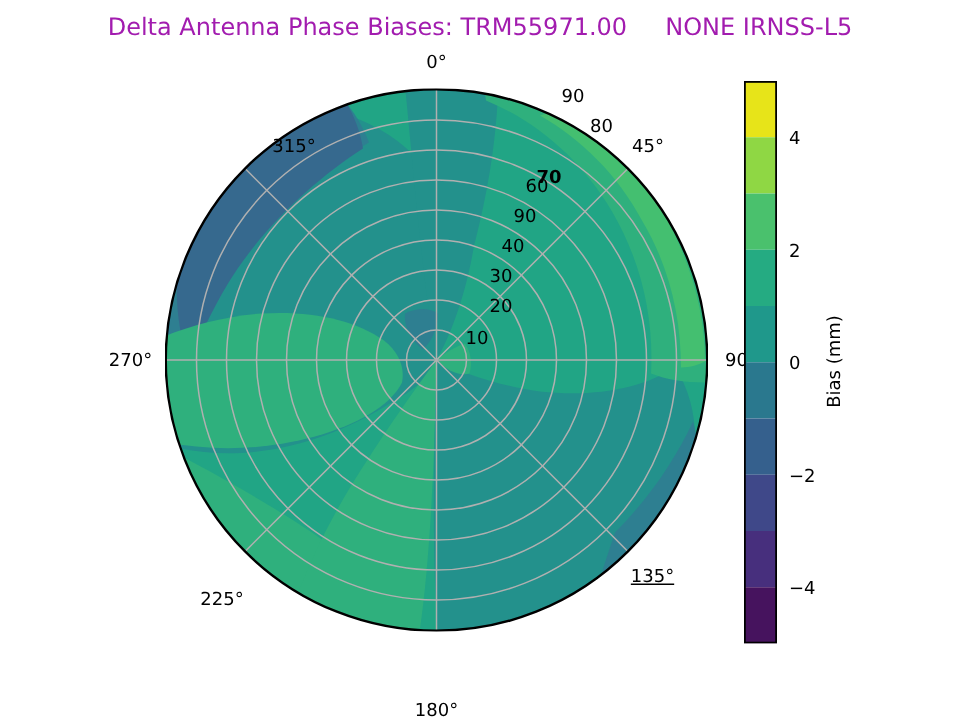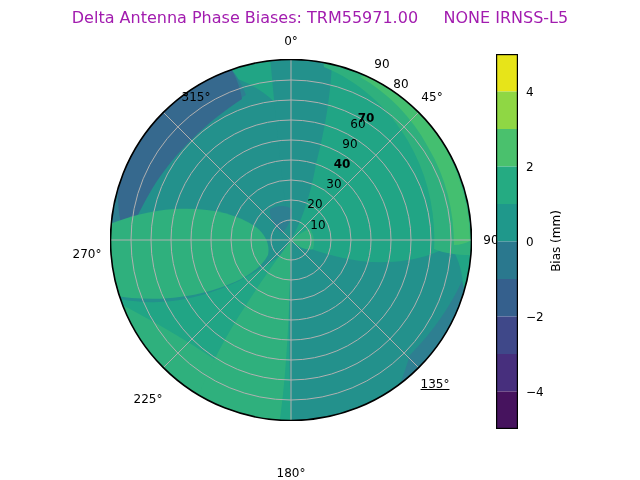--- a/index.html
+++ b/index.html
@@ -211,27 +211,27 @@
 
       <circle cx="181" cy="181" r="180.5" fill="none" stroke="#000000" stroke-width="1.6"></circle>
     </svg>
 
     <div class="angle-label" style="left:181px; top:-18px;">0°</div>
     <div class="angle-label" style="left:322px; top:38px;">45°</div>
     <div class="angle-label" style="left:381px; top:181px;">90</div>
     <div class="angle-label" style="left:325px; top:325px;text-decoration:underline;">135°</div>
     <div class="angle-label" style="left:181px; top:382px;margin-top:32px;">180°</div>
     <div class="angle-label" style="left:38px; top:340px;">225°</div>
-    <div class="angle-label" style="left:-23px; top:195px;">270°</div>
+    <div class="angle-label" style="left:-23px; top:181px;">270°</div>
     <div class="angle-label" style="left:38px; top:38px;margin-left:48px;">315°</div>
 
     <div class="radial-label" style="left:208px; top:166px;text-align:center;">10</div>
-    <div class="radial-label" style="left:205px; top:145px;">20</div>
+    <div class="radial-label" style="left:224px; top:145px;">20</div>
     <div class="radial-label" style="left:224px; top:125px;text-align:center;">30</div>
-    <div class="radial-label" style="left:232px; top:105px;font-weight:bold;">40</div>
+    <div class="radial-label" style="left:232px; top:105px;">40</div>
     <div class="radial-label" style="left:240px; top:85px;">90</div>
     <div class="radial-label" style="left:248px; top:65px;">60</div>
     <div class="radial-label" style="left:256px; top:59px;font-weight:bold;">70</div>
     <div class="radial-label" style="left:264px; top:25px;margin-left:27px;">80</div>
     <div class="radial-label" style="left:272px; top:5px;">90</div>
   </div>
 
   <div id="colorbar-axes">
     <svg id="colorbar-svg" width="22" height="375" viewBox="0 0 22 375">
       <g>

